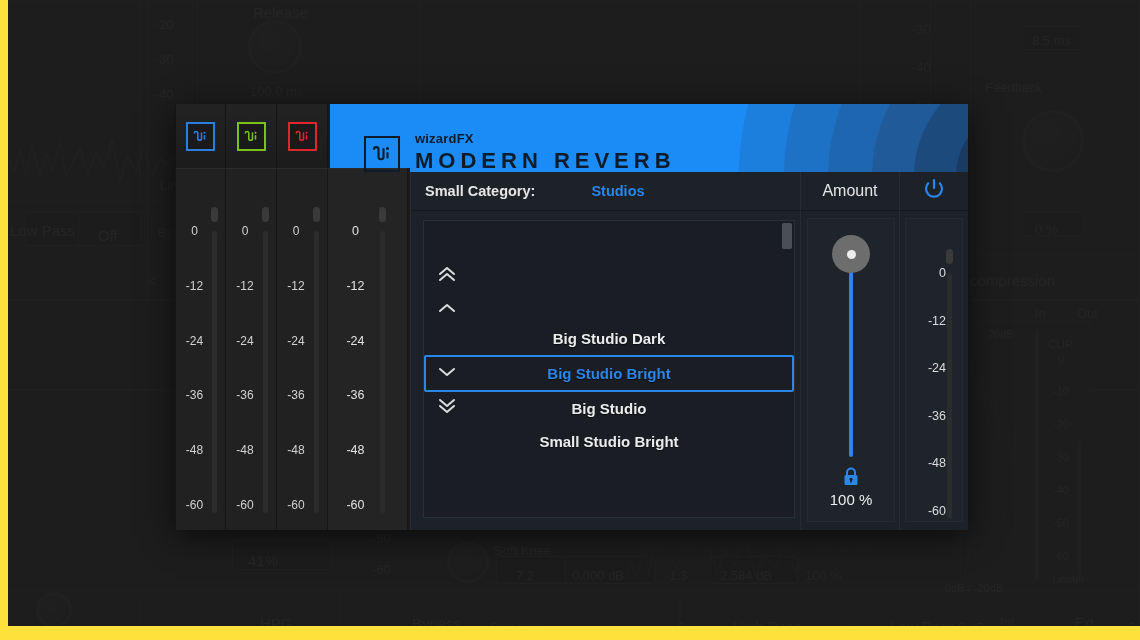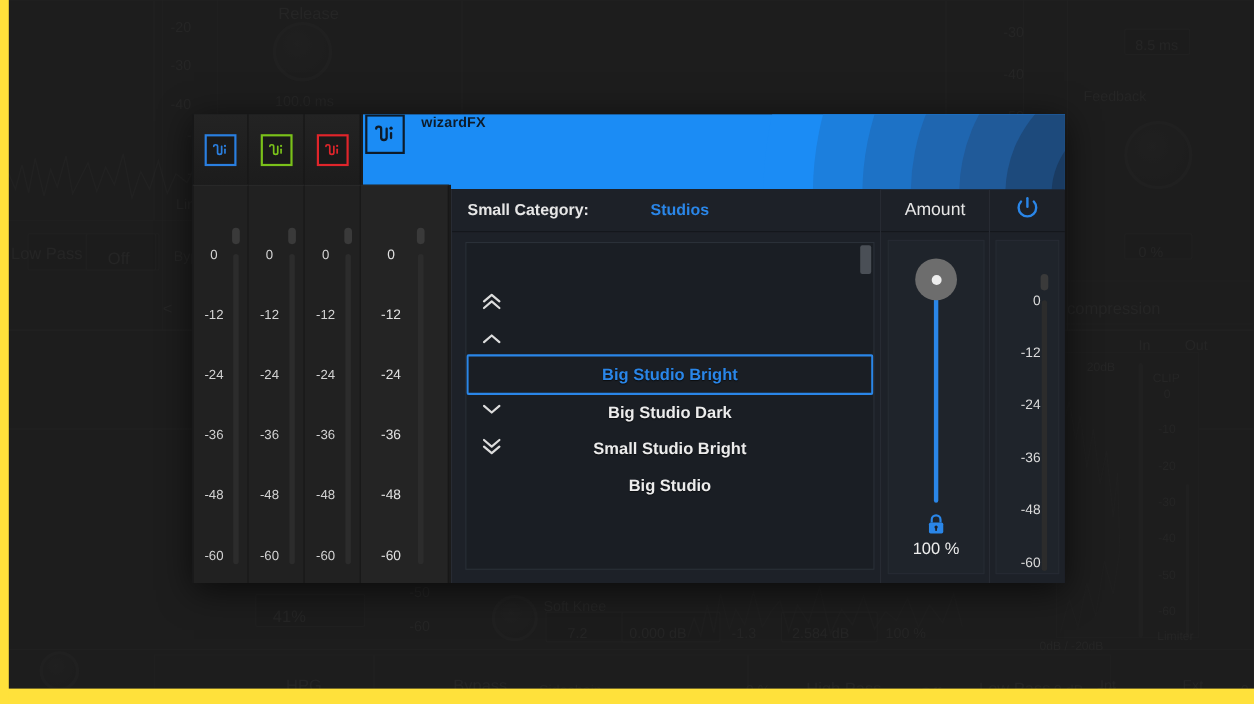--- a/index.html
+++ b/index.html
@@ -105,22 +105,22 @@
     overflow: hidden;
   }
   .ring {
     position: absolute;
     border-radius: 50%;
     transform: translate(-50%, -50%);
   }
   .header-inner {
     position: absolute; left: 0; top: 0;
     width: 100%; height: 100%;
-    display: flex; align-items: flex-start;
-    padding-left: 2px;
+    display: flex; align-items: flex-end;
+    padding-left: 34px;
     z-index: 5;
   }
   .logo-box {
     width: 36px; height: 36px;
     border: 2px solid #0d1b2a;
     display: flex; align-items: center; justify-content: center;
     flex: 0 0 auto;
   }
   .brand { margin-left: 15px; line-height: 1; }
   .brand-small {
@@ -497,20 +497,21 @@
       <div class="header-inner">
         <div class="logo-box">
           <svg width="22" height="18" viewBox="0 0 22 18">
             <path d="M3 4 C3 1.5, 7.5 1.5, 7.5 4 L7.5 12 C7.5 15, 12.5 15, 12.5 12 L12.5 4" fill="none" stroke="#0d1b2a" stroke-width="2.1" stroke-linecap="round"></path>
             <circle cx="16.5" cy="3.5" r="1.5" fill="#0d1b2a"></circle>
             <path d="M16.5 8 L16.5 12.5" stroke="#0d1b2a" stroke-width="2.1" stroke-linecap="round"></path>
           </svg>
         </div>
         <div class="brand">
           <div class="brand-small">wizardFX</div>
+          <div class="brand-big">MODERN REVERB</div>
         </div>
       </div>
     </div>
 
     <div class="meters" id="meters">
         <div class="meter">
           <div class="meter-tick" style="top: 62px; padding-right: 12px;">0</div>
           <div class="meter-tick" style="top: 116.8px; padding-right: 12px;">-12</div>
           <div class="meter-tick" style="top: 171.6px; padding-right: 12px;">-24</div>
           <div class="meter-tick" style="top: 226.4px; padding-right: 12px;">-36</div>
@@ -578,24 +579,24 @@
           </div>
           <div class="navbtn" style="top:172px;">
             <svg width="20" height="18" viewBox="0 0 20 18">
               <path d="M3 3 L10 9 L17 3" fill="none" stroke="#dcdcdc" stroke-width="2" stroke-linecap="round" stroke-linejoin="round"></path>
               <path d="M3 9 L10 15 L17 9" fill="none" stroke="#dcdcdc" stroke-width="2" stroke-linecap="round" stroke-linejoin="round"></path>
             </svg>
           </div>
         </div>
 
         <div class="presetlist" id="presetlist" style="top:101px;">
+            <div class="preset-item">Big Studio Dark</div>
             <div class="preset-item selected">Big Studio Bright</div>
-            <div class="preset-item">Big Studio Dark</div>
+            <div class="preset-item">Big Studio</div>
             <div class="preset-item">Small Studio Bright</div>
-            <div class="preset-item">Big Studio</div>
           </div>
 
         <div class="scrollbar">
           <div class="scroll-thumb"></div>
         </div>
       </div>
     </div>
 
     <div class="amount">
       <div class="amount-head">

